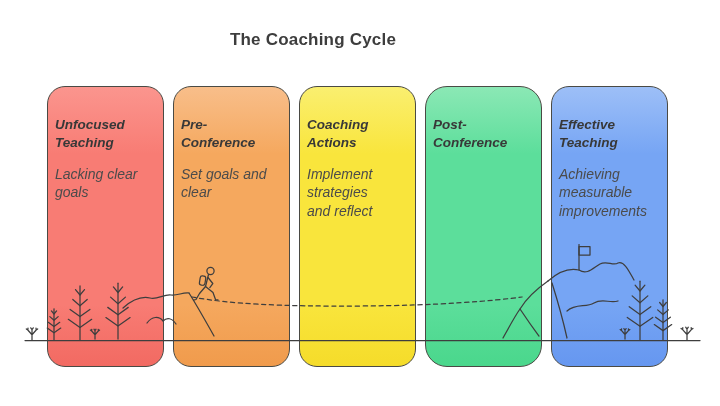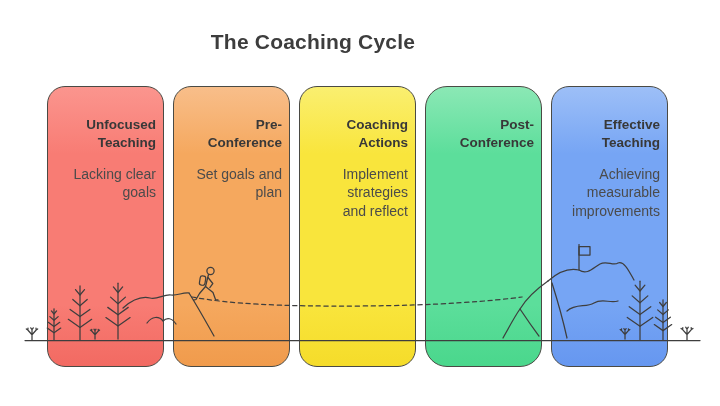--- a/index.html
+++ b/index.html
@@ -7,35 +7,36 @@
     position:relative;
     width:720px;height:406px;
     background:#ffffff;
     overflow:hidden;
     font-family:"Liberation Sans", sans-serif;
   }
   .diagram-title{
     position:absolute;
     top:30px;left:0;width:626px;
     text-align:center;
-    font-size:21px;
+    font-size:17px;
     font-weight:bold;
     color:#3d3d3d;
     letter-spacing:.2px;
   }
   .cards{position:absolute;top:0;left:0;width:720px;height:406px;}
   .card{
     position:absolute;
     top:86px;
     width:117px;height:281px;
     border:1.2px solid #4a4a44;
     border-radius:18px;
     box-sizing:border-box;
-    text-align:right;
+    text-align:left;
     padding:29px 7px 4px 7px;
+    font-style:italic;
   }
   .card-title{
     font-size:13.5px;
     font-weight:bold;
     color:#383838;
     line-height:1.32;
     white-space:pre-line;
     margin-bottom:13px;
   }
   .card-subtitle{
@@ -72,21 +73,21 @@
     <div class="card card-0" style="background: linear-gradient(rgb(251, 149, 142) 0%, rgb(248, 124, 116) 24%, rgb(248, 124, 116) 78%, rgb(242, 106, 98) 100%);">
       <div class="card-title" style="color: rgb(56, 56, 56);">Unfocused
 Teaching</div>
       <div class="card-subtitle" style="color: rgb(75, 75, 75);">Lacking clear
 goals</div>
     </div>
     <div class="card card-1" style="background: linear-gradient(rgb(248, 190, 138) 0%, rgb(245, 168, 94) 24%, rgb(245, 168, 94) 78%, rgb(240, 155, 76) 100%);">
       <div class="card-title" style="color: rgb(56, 56, 56);">Pre-
 Conference</div>
       <div class="card-subtitle" style="color: rgb(75, 75, 75);">Set goals and
-plan</div>
+clear</div>
     </div>
     <div class="card card-2" style="background: linear-gradient(rgb(250, 239, 112) 0%, rgb(249, 229, 60) 24%, rgb(249, 229, 60) 78%, rgb(245, 220, 42) 100%);">
       <div class="card-title" style="color: rgb(56, 56, 56);">Coaching
 Actions</div>
       <div class="card-subtitle" style="color: rgb(75, 75, 75);">Implement
 strategies
 and reflect</div>
     </div>
     <div class="card card-3" style="background: linear-gradient(rgb(139, 232, 181) 0%, rgb(92, 222, 155) 24%, rgb(92, 222, 155) 78%, rgb(74, 215, 140) 100%); border-radius: 22px;">
       <div class="card-title" style="color: rgb(56, 56, 56);">Post-

